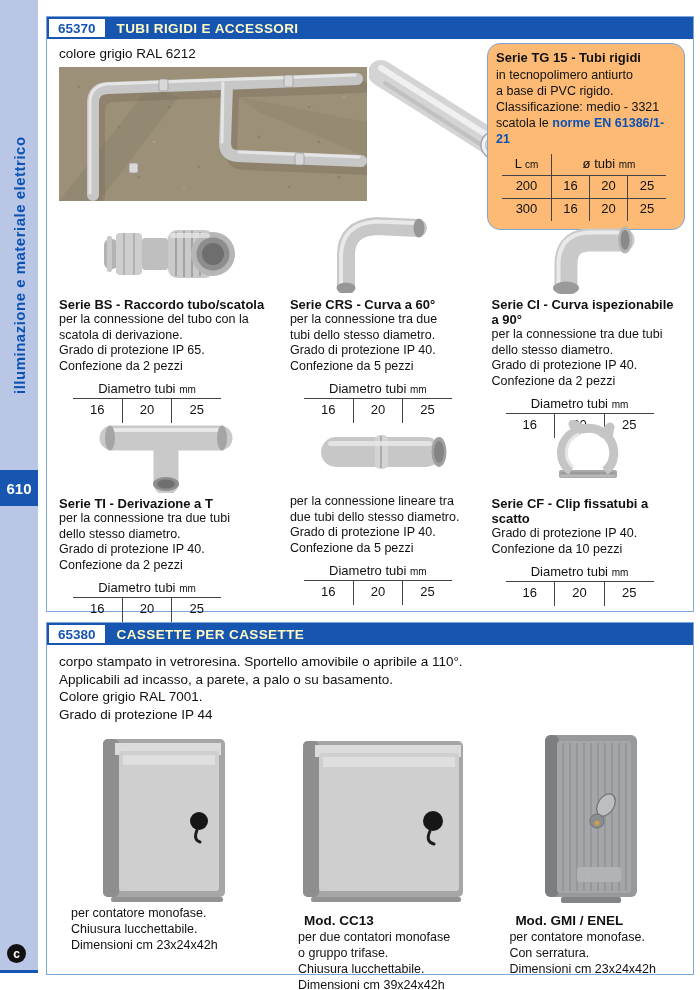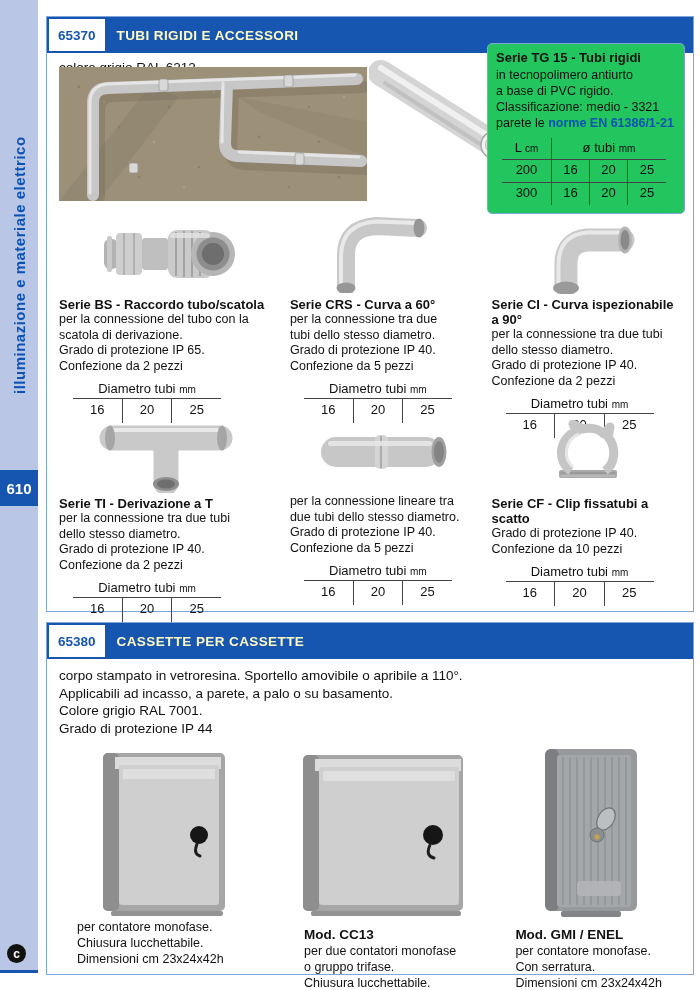--- a/index.html
+++ b/index.html
@@ -15,33 +15,33 @@
   .page-num-box { position:absolute; top:470px; left:0; width:38px; height:36px; background:#1756b0;
      color:#fff; font-weight:bold; font-size:15px; display:flex; align-items:center; justify-content:center; }
   .copy-circle { position:absolute; top:944px; left:7px; width:19px; height:19px; border-radius:50%;
      background:#111; color:#fff; font-weight:bold; font-size:12px; display:flex; align-items:center; justify-content:center; }
 
   
   .section { position:absolute; left:46px; width:648px; border:1px solid #7fa6d8; background:#fff; }
   #section1 { top:16px; height:596px; }
   #section2 { top:622px; height:353px; }
 
-  .band { display:flex; align-items:stretch; background:#1756b0; height:36px; }
+  .band { display:flex; align-items:stretch; background:#1756b0; height:22px; }
   .band-code { background:#fff; color:#1756b0; font-weight:bold; font-size:13.5px;
      margin:2px 0 2px 2px; padding:0 9px; display:flex; align-items:center; }
   .band-title { color:#fef9c3; font-weight:bold; font-size:13.5px; letter-spacing:0.4px;
      display:flex; align-items:center; padding-left:12px; }
 
   .subtitle { margin:7px 0 0 12px; font-size:13.5px; }
 
   
   .photo-wrap { position:absolute; left:12px; top:50px; width:308px; height:134px; }
   .tube-wrap  { position:absolute; left:322px; top:42px; width:150px; height:112px; }
-  .tg-box { position:absolute; right:8px; top:26px; width:198px; border:1px solid #7fa6d8; border-radius:5px;
-     padding:6px 8px 8px; font-size:12.5px; line-height:1.28; background:#22c55e; }
+  .tg-box { position:absolute; right:8px; top:26px; width:198px; border:1px solid #7fa6d8; border-radius:13px;
+     padding:6px 8px 8px; font-size:12.5px; line-height:1.28; background:#fdba74; }
   .tg-title { font-weight:bold; font-size:13px; }
   .tg-lines { white-space:pre-line; }
   .tg-bold-blue { font-weight:bold; color:#0b52b5; }
   .tg-table { display:grid; grid-template-columns:50px 38px 38px 38px; margin:7px 0 0 6px;
      font-size:13px; text-align:center; }
   .tg-table .c { padding:2px 0 3px; }
   .tg-vr { border-right:1.5px solid #444; }
   .tg-top { border-top:1.5px solid #444; }
   .tg-span3 { grid-column:2 / 5; }
   .unit { font-size:10px; }
@@ -56,21 +56,21 @@
   .dia-header { text-align:center; border-bottom:1.5px solid #444; padding-bottom:2px; }
   .dia-cells { display:flex; }
   .dia-cells span { flex:1; text-align:center; padding:3px 0 6px; }
   .dia-cells span + span { border-left:1.5px solid #444; }
 
   
   .s2-desc { margin:8px 0 6px 12px; font-size:13.5px; line-height:1.3; white-space:pre-line; }
   .models { display:grid; grid-template-columns:1.08fr 1fr 0.95fr; column-gap:16px; padding:0 10px 0 12px; }
   .model-image { height:176px; display:flex; align-items:flex-end; justify-content:center; }
   .model-name { font-weight:bold; font-size:13.5px; margin:8px 0 1px 18px; }
-  .model-desc { font-size:12.5px; line-height:1.28; white-space:pre-line; margin-left:18px; }
+  .model-desc { font-size:12.5px; line-height:1.28; white-space:pre-line; margin-left:12px; }
 </style>
 </head>
 <body>
 
 <div class="page">
 
   <div class="sidebar">
     <div class="sidebar-vertical">illuminazione e materiale elettrico</div>
     <div class="page-num-box">610</div>
     <div class="copy-circle">c</div>
@@ -140,21 +140,21 @@
         <circle cx="126" cy="86" r="14" fill="#f2f2f2" stroke="#a8a8a8" stroke-width="1.5"></circle>
         <circle cx="126" cy="86" r="9.5" fill="#dddddd" stroke="#bcbcbc" stroke-width="1"></circle>
       </svg>
     </div>
 
     <div class="tg-box">
       <div class="tg-title">Serie TG 15 - Tubi rigidi</div>
       <div class="tg-lines">in tecnopolimero antiurto
 a base di PVC rigido.
 Classificazione: medio - 3321</div>
-      <div><span>parete le </span><span class="tg-bold-blue">norme EN 61386/1-21</span></div>
+      <div><span>scatola le </span><span class="tg-bold-blue">norme EN 61386/1-21</span></div>
       <div class="tg-table">
         <div class="c tg-vr"><span>L</span> <span class="unit">cm</span></div>
         <div class="c tg-span3"><span>ø tubi</span> <span class="unit">mm</span></div>
         <div class="c tg-vr tg-top">200</div>
         <div class="c tg-vr tg-top">16</div>
         <div class="c tg-vr tg-top">20</div>
         <div class="c tg-top">25</div>
         <div class="c tg-vr tg-top">300</div>
         <div class="c tg-vr tg-top">16</div>
         <div class="c tg-vr tg-top">20</div>

